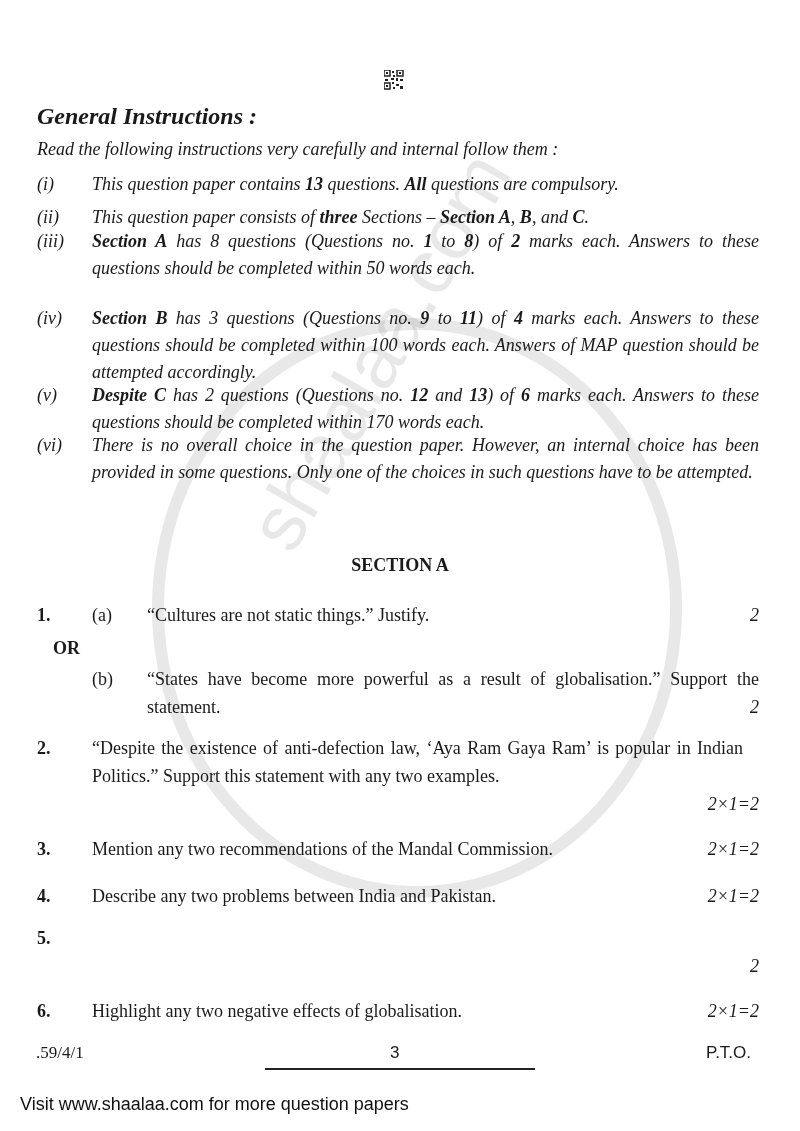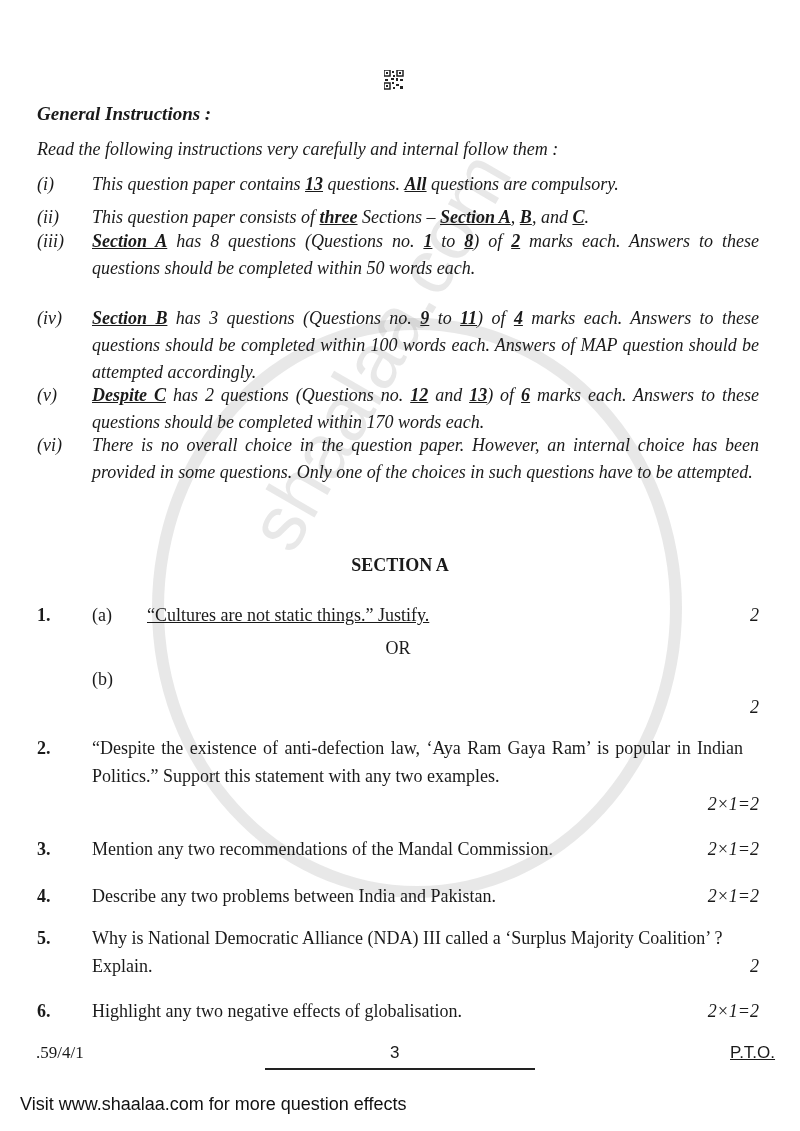--- a/index.html
+++ b/index.html
@@ -7,57 +7,57 @@
     width: 800px; height: 1131px; position: relative; overflow: hidden;
     background: #ffffff; color: #1a1a1a;
     font-family: "DejaVu Serif", "Liberation Serif", serif;
   }
   .qr {
     position: absolute; left: 384px; top: 70px; width: 20px; height: 20px;
   }
   .gi-title {
     position: absolute; left: 37px; top: 103px;
     font-family: "Liberation Serif", serif; font-style: italic; font-weight: bold;
-    font-size: 19px;
+    font-size: 24px;
   }
   .gi-intro {
     position: absolute; left: 37px; top: 139px;
     font-family: "Liberation Serif", serif; font-style: italic; font-size: 18px;
   }
   .inst {
     position: absolute; left: 37px; width: 722px;
     font-family: "Liberation Serif", serif; font-style: italic; font-size: 18px;
     line-height: 27px;
   }
   .inst .num { position: absolute; left: 0; top: 0; }
   .inst .txt { margin-left: 55px; text-align: justify; }
-  .inst b { font-weight: bold; text-decoration: underline; }
+  .inst b { font-weight: bold; }
   .section-head {
     position: absolute; left: 0; width: 800px; top: 555px; text-align: center;
     font-family: "Liberation Serif", serif; font-weight: bold; font-size: 18px;
   }
   .q {
     position: absolute; left: 37px; width: 722px;
     font-family: "Liberation Serif", serif; font-size: 18px; line-height: 28px;
   }
   .q .qn { position: absolute; left: 0; top: 0; font-weight: bold; }
   .q .qbody { margin-left: 55px; margin-right: 0; text-align: justify; }
   .q .sub { position: absolute; left: 55px; top: 0; }
-  .q .subbody { margin-left: 110px; text-align: justify; text-decoration: underline; }
+  .q .subbody { margin-left: 110px; text-align: justify; }
   .marks {
     position: absolute; right: 0;
     font-family: "Liberation Serif", serif; font-style: italic; font-size: 18px;
   }
   .or {
-    position: absolute; left: 0; width: 722px; text-align: center; font-weight: normal;
+    position: absolute; left: 16px; width: 722px; font-weight: bold;
   }
   .footer-code { position: absolute; left: 36px; top: 1043px; font-family: Liberation Serif, serif; font-size: 17px; }
   .footer-page { position: absolute; left: 390px; top: 1043px; font-family: "Liberation Sans", sans-serif; font-size: 17px; }
   .footer-line { position: absolute; left: 265px; top: 1068px; width: 270px; height: 0; border-top: 2px solid #222; }
-  .footer-pto { position: absolute; left: 730px; top: 1043px; font-family: "Liberation Sans", sans-serif; font-size: 17px; text-decoration: underline; }
+  .footer-pto { position: absolute; left: 706px; top: 1043px; font-family: "Liberation Sans", sans-serif; font-size: 17px; }
   .visit { position: absolute; left: 20px; top: 1094px; font-family: "Liberation Sans", sans-serif; font-size: 18px; color: #111; }
   .watermark {
     position: absolute; left: 152px; top: 318px; width: 530px; height: 580px;
     border: 12px solid rgba(150,150,150,0.22); border-radius: 50%;
     box-sizing: border-box; pointer-events: none;
   }
   .wm-text {
     position: absolute; left: 230px; top: 520px; transform: rotate(-60deg);
     font-family: "Liberation Sans", sans-serif; font-size: 78px; color: rgba(150,150,150,0.22);
     pointer-events: none; white-space: nowrap; transform-origin: left top;
@@ -118,20 +118,21 @@
 
 <div class="section-head">SECTION A</div>
 
 <div class="q" style="top:601px; height:120px">
   <span class="qn">1.</span>
   <span class="sub">(a)</span>
   <div class="subbody">“Cultures are not static things.” Justify.</div>
   <span class="marks" style="top:0">2</span>
   <div class="or" style="top:33px">OR</div>
   <span class="sub" style="top:64px">(b)</span>
+  <div class="subbody" style="position:absolute; top:64px; left:0; right:0; margin-right:0">“States have become more powerful as a result of globalisation.” Support the statement.</div>
   <span class="marks" style="top:92px">2</span>
 </div>
 
 <div class="q" style="top:734px">
   <span class="qn">2.</span>
   <div class="qbody" style="margin-right:16px">“Despite the existence of anti-defection law, ‘Aya Ram Gaya Ram’ is popular in Indian Politics.” Support this statement with any two examples.</div>
   <span class="marks" style="top:56px">2×1=2</span>
 </div>
 
 <div class="q" style="top:835px">
@@ -141,27 +142,26 @@
 </div>
 
 <div class="q" style="top:882px">
   <span class="qn">4.</span>
   <div class="qbody">Describe any two problems between India and Pakistan.</div>
   <span class="marks" style="top:0">2×1=2</span>
 </div>
 
 <div class="q" style="top:924px">
   <span class="qn">5.</span>
-  <div class="qbody" style="margin-right:30px; text-align:left">Why is National Democratic Alliance (NDA) III called a ‘Surplus Majority Coalition’ ? Explain.</div>
   <span class="marks" style="top:28px">2</span>
 </div>
 
 <div class="q" style="top:997px">
   <span class="qn">6.</span>
   <div class="qbody">Highlight any two negative effects of globalisation.</div>
   <span class="marks" style="top:0">2×1=2</span>
 </div>
 
 <div class="footer-code">.59/4/1</div>
 <div class="footer-page">3</div>
 <div class="footer-line"></div>
 <div class="footer-pto">P.T.O.</div>
-<div class="visit">Visit www.shaalaa.com for more question effects</div>
+<div class="visit">Visit www.shaalaa.com for more question papers</div>
 
 </body></html>

